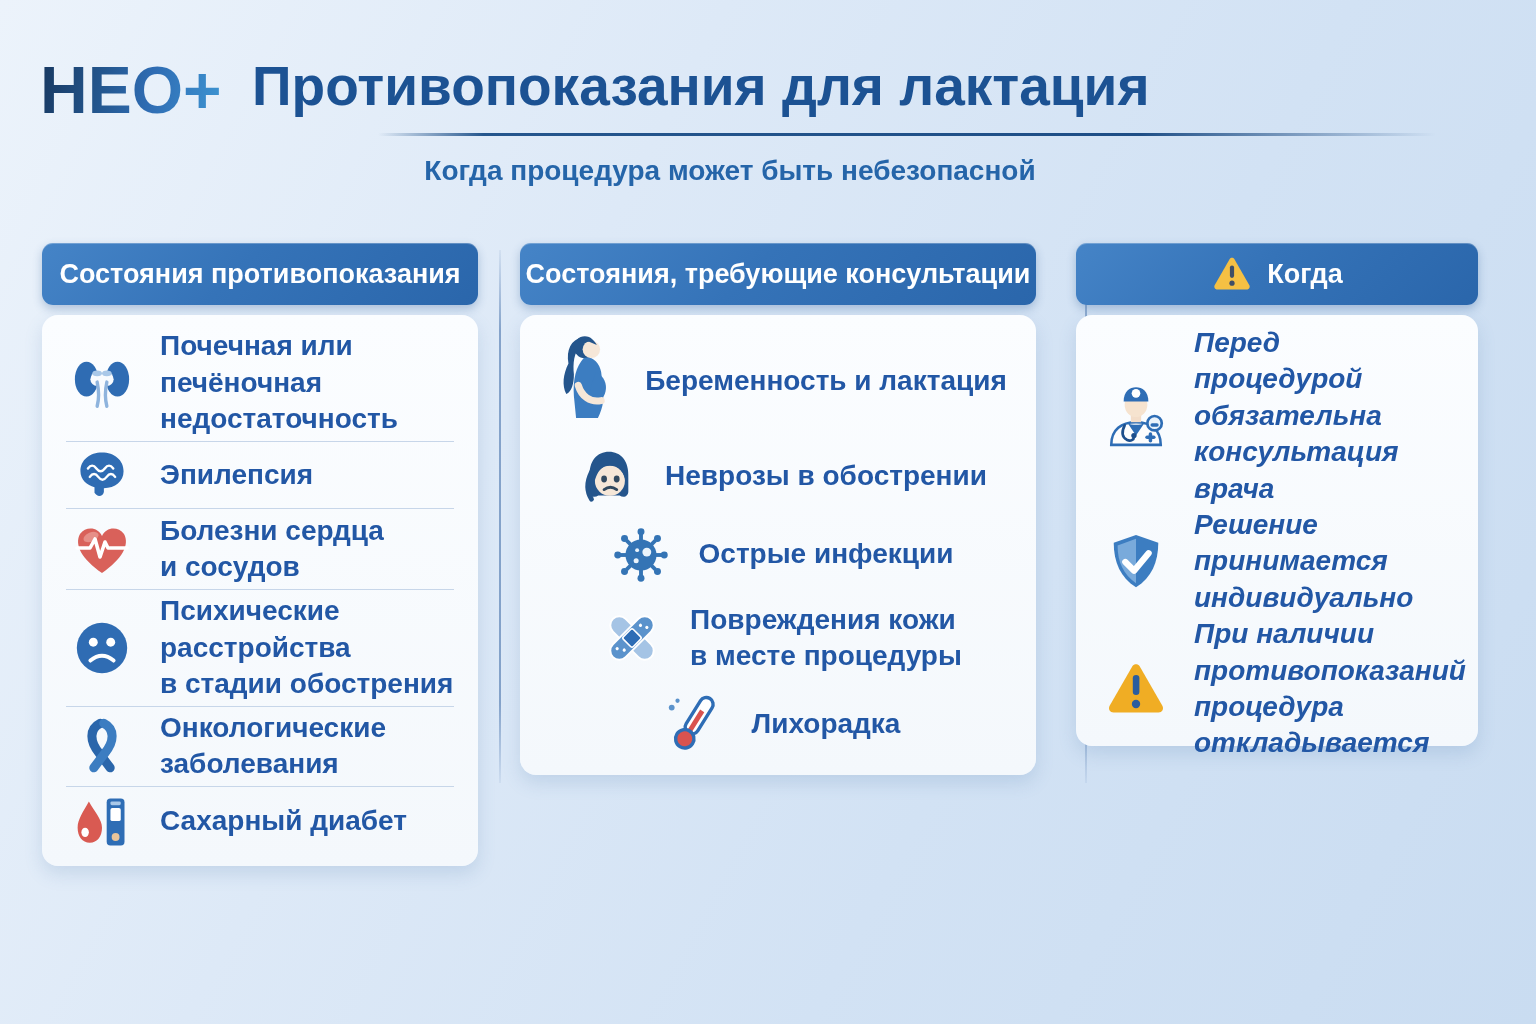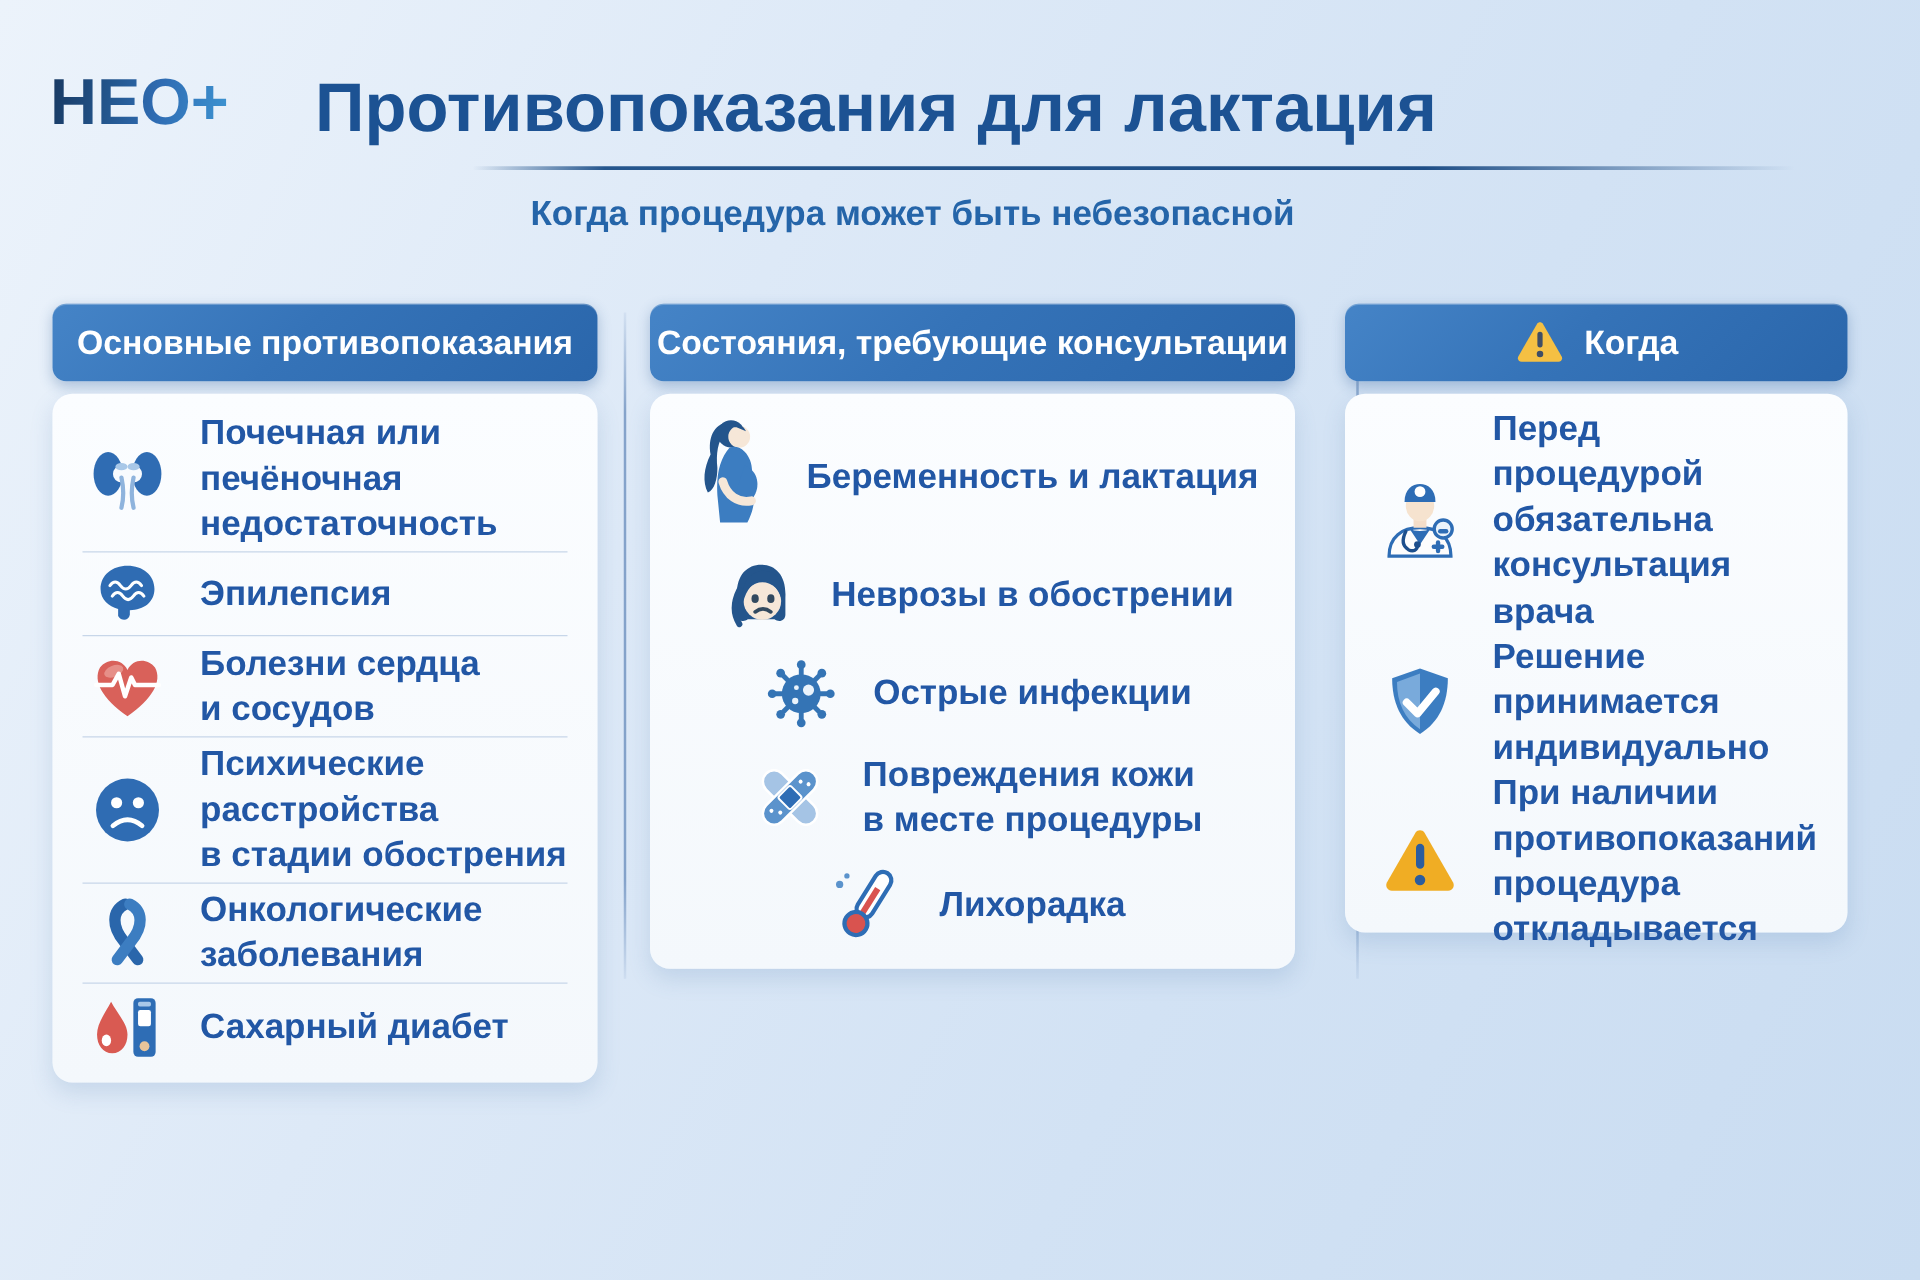--- a/index.html
+++ b/index.html
@@ -8,21 +8,21 @@
     font-family:"Liberation Sans", sans-serif;
     overflow:hidden;
   }
   .page {
     position:relative; width:1536px; height:1024px;
     background:linear-gradient(118deg,#ecf3fb 0%,#dde9f7 35%,#d2e2f4 65%,#c9dcf1 100%);
   }
   
   .logo {
     position:absolute; left:40px; top:52px;
-    font-size:52px; font-weight:700; letter-spacing:0px;
+    font-size:66px; font-weight:700; letter-spacing:0px;
     background:linear-gradient(100deg,#17375f 0%,#24578f 35%,#2f6cb3 60%,#3e96d3 100%);
     -webkit-background-clip:text; background-clip:text; color:transparent;text-decoration:underline;
   }
   .title {
     position:absolute; left:252px; top:54px;
     font-size:55px; font-weight:700; color:#1c5293;
   }
   .title-rule {
     position:absolute; left:378px; top:133px; width:1058px; height:3px;
     background:linear-gradient(90deg,rgba(32,82,140,0) 0%,#25568d 10%,#1e4e86 72%,rgba(32,82,140,0) 100%);
@@ -46,21 +46,21 @@
   }
   .panel {
     background:linear-gradient(180deg,#fbfdff 0%,#f4f8fc 100%);
     border-radius:16px;
     box-shadow:0 8px 18px rgba(80,120,170,.18);
     padding:10px 22px;
     display:flex; flex-direction:column; justify-content:space-evenly;
   }
   .col1 .panel { height:551px; }
   .col2 .panel { height:460px;align-items:center; }
-  .col3 .panel { height:431px; }
+  .col3 .panel { height:431px;font-style:italic; }
   .row { display:flex; align-items:center; gap:20px; }
   .icon-box { width:76px; min-width:76px; display:flex; justify-content:center; align-items:center; }
   .row-text {
     flex:1; white-space:pre-line;
     font-size:28px; line-height:1.3; font-weight:600; color:#2257a5;
   }
   .rule { height:1px; background:#c7d6e9; margin:0 2px; }
   .vrule {
     position:absolute; top:250px; height:533px; width:2px;
     background:linear-gradient(180deg,rgba(70,110,170,.08) 0%,rgba(60,105,165,.55) 15%,rgba(60,105,165,.55) 85%,rgba(70,110,170,.08) 100%);
@@ -73,21 +73,21 @@
 
 <div class="page">
 
   <div class="logo">НЕО+</div>
   <h1 class="title">Противопоказания для лактация</h1>
   <div class="title-rule"></div>
   <div class="subtitle">Когда процедура может быть небезопасной</div>
 
   <section class="col col1">
     <div class="col-header">
-      <span>Основные противопоказания</span>
+      <span>Состояния противопоказания</span>
     </div>
     <div class="panel">
 
       <div class="row">
         <div class="icon-box">
           <svg width="62" height="62" viewBox="0 0 64 64">
             <ellipse cx="16" cy="28" rx="12" ry="18" fill="#2f6cb3"></ellipse>
             <ellipse cx="48" cy="28" rx="12" ry="18" fill="#2f6cb3"></ellipse>
             <circle cx="27" cy="28" r="7" fill="#f8fbfe"></circle>
             <circle cx="37" cy="28" r="7" fill="#f8fbfe"></circle>

